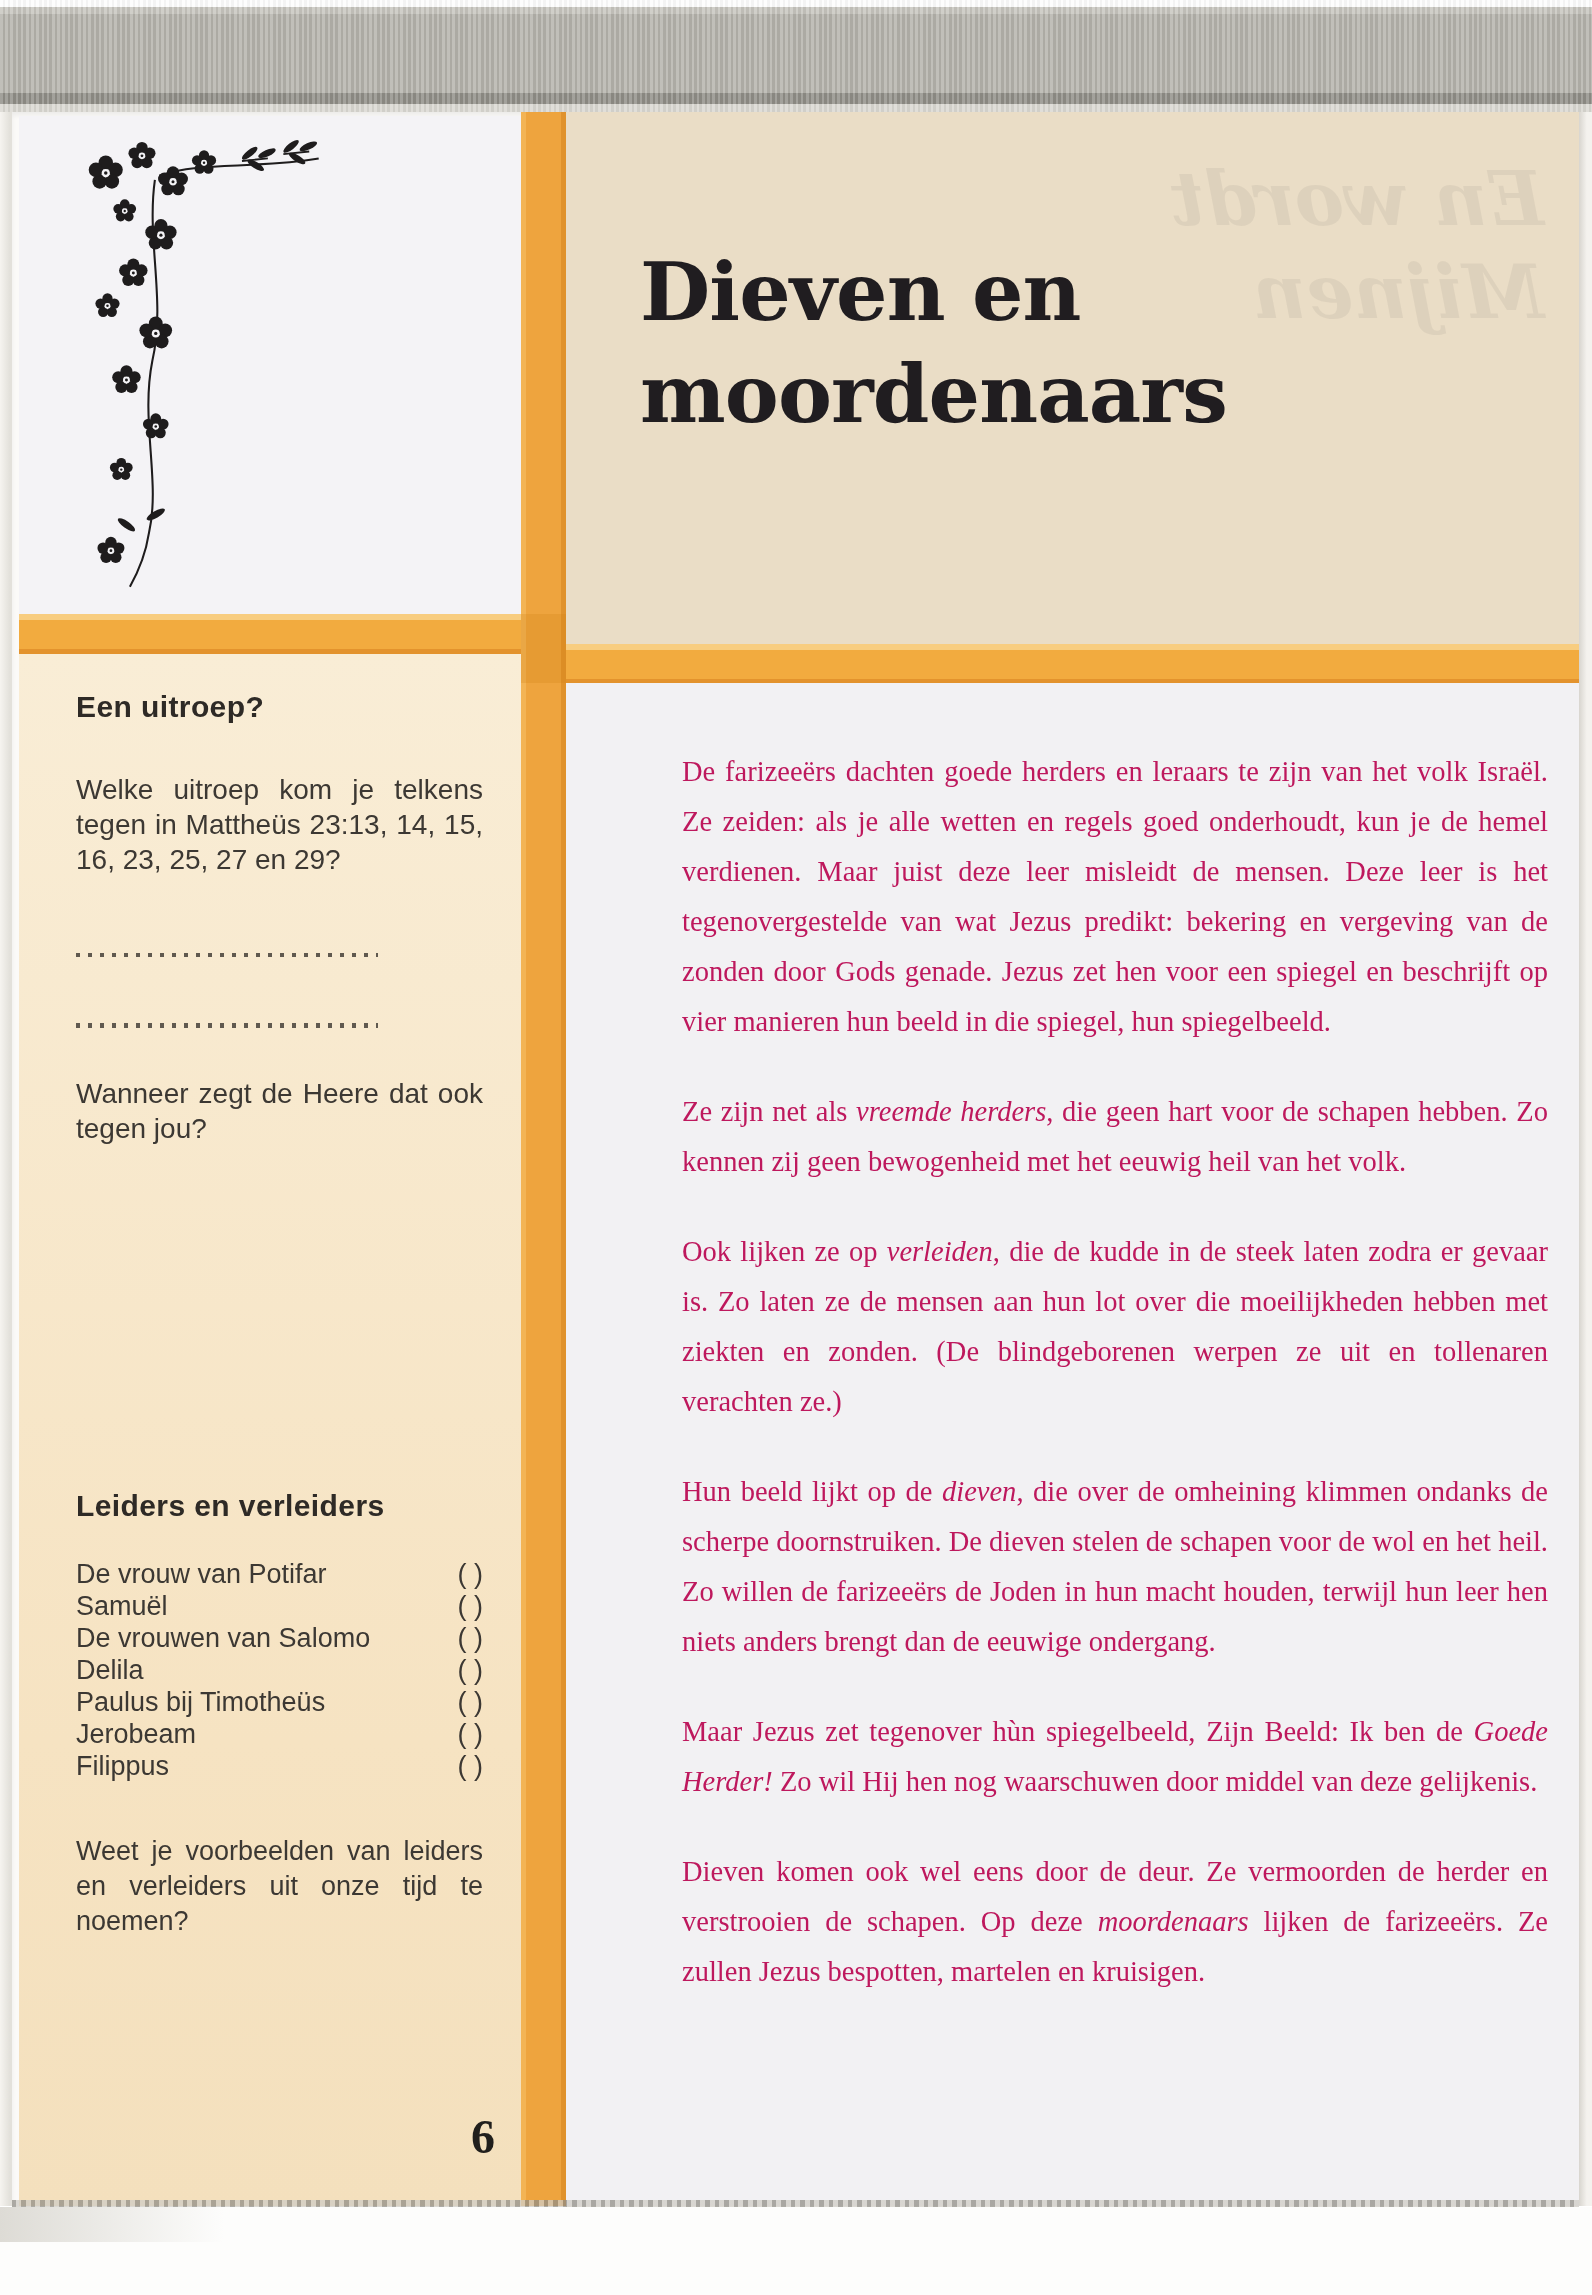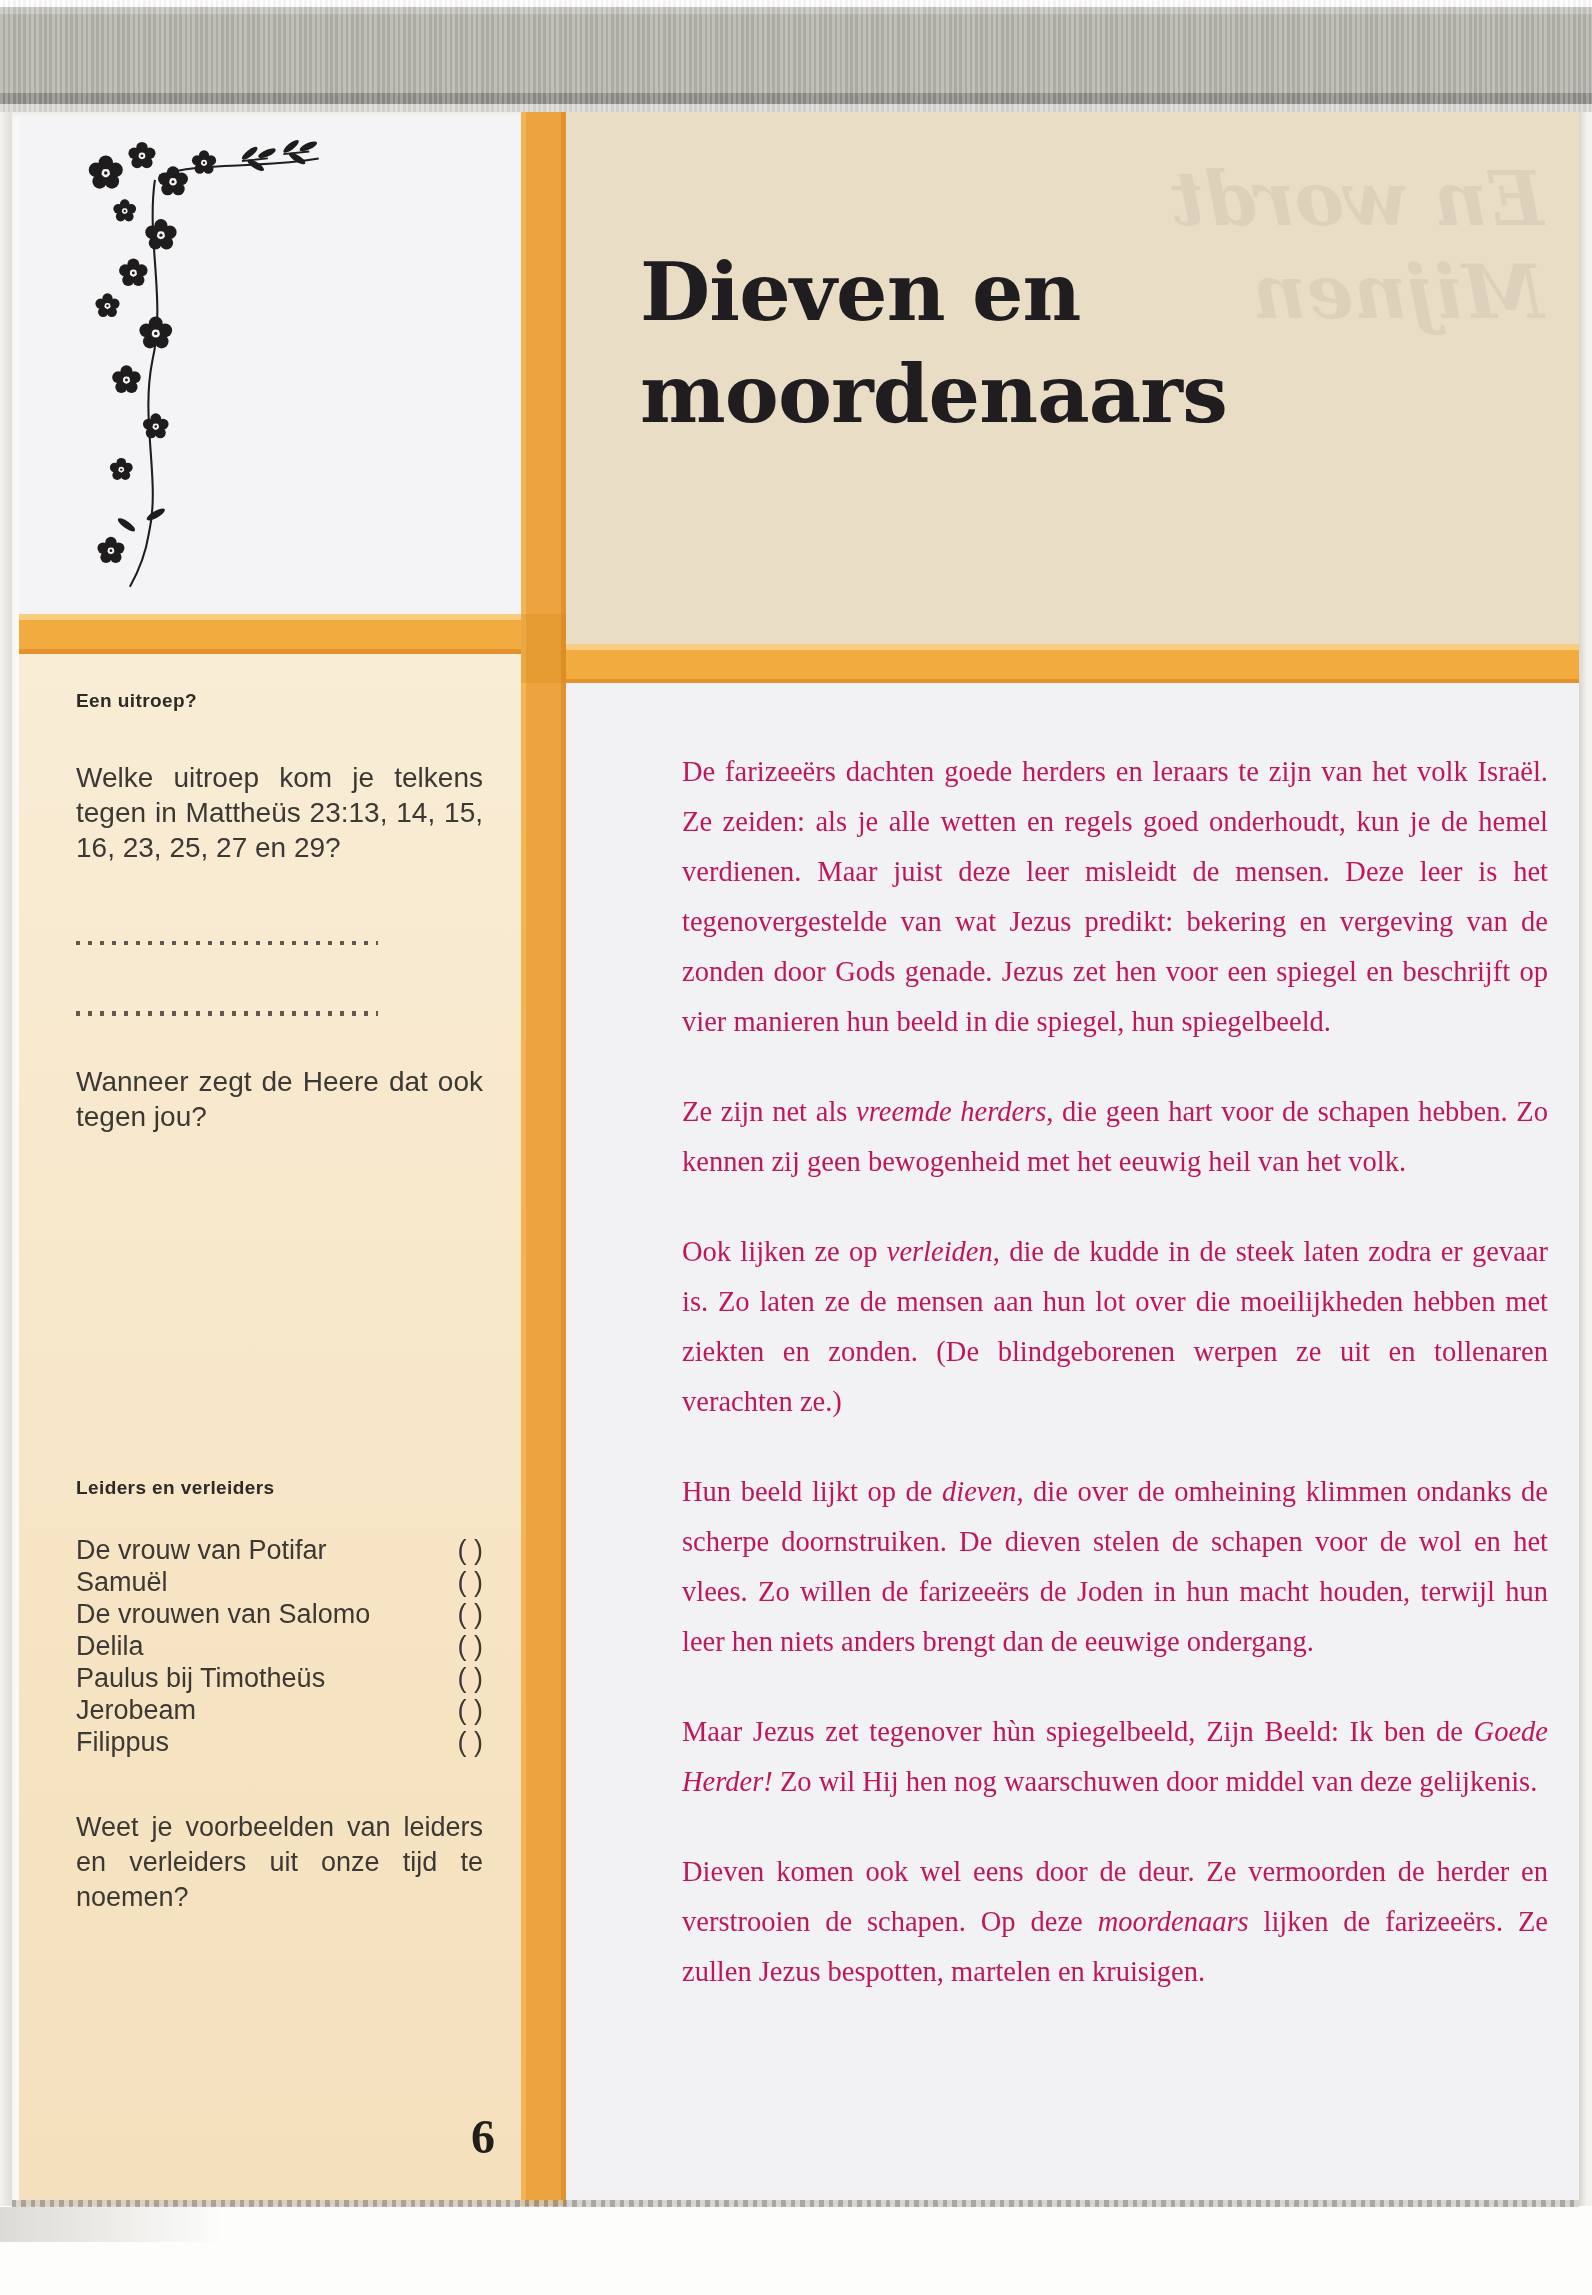--- a/index.html
+++ b/index.html
@@ -35,21 +35,21 @@
   .band-h-right{position:absolute;left:554px;right:0;top:532px;height:40px;
     background:linear-gradient(#f8cd80 0 6px,#f2ab3f 6px 35px,#e3932d 35px 40px);}
   .band-v{position:absolute;left:509px;top:0;width:45px;height:2094px;
     background:linear-gradient(90deg,#f3b455 0 5.2px,#eea43e 5.2px 40px,#e0922c 40px 45px);}
   .band-x{position:absolute;left:509px;top:502px;width:45px;height:69px;background:rgba(205,125,15,.22);}
 
   
   .sidebar{position:absolute;left:7px;top:542px;width:502px;height:1552px;
     background:linear-gradient(#f9edd6,#f6e3c2 70%,#f4e0bd);}
   .sidebar-inner{position:absolute;left:57px;top:36px;width:407px;color:#3c3833;}
-  .sb-h{margin:0;font-size:19px;font-weight:bold;color:#2e2a26;letter-spacing:0.4px;}
+  .sb-h{margin:0;font-size:30px;font-weight:bold;color:#2e2a26;letter-spacing:0.4px;}
   .sb-p{margin:0;font-size:28px;line-height:35px;text-align:justify;}
   .dotted{height:4.3px;width:302px;
     background:repeating-linear-gradient(90deg,#60594f 0 3.5px,transparent 3.5px 12px);}
   .dot1{margin-top:76px;}
   .dot2{margin-top:66px;}
   .followup{margin-top:48px;}
   .sb-h2{margin-top:343px;}
   .intro{margin-top:12px;font-size:27px;line-height:34px;}
   .checklist{margin-top:35px;font-size:27px;line-height:32px;}
   .check-row{display:flex;justify-content:space-between;}
@@ -177,21 +177,21 @@
         <p class="sb-p outro">Weet je voorbeelden van leiders en verleiders uit onze tijd te noemen?</p>
       </div>
       <div class="pagenum">6</div>
     </div>
 
     <div class="main">
       <div class="body-text">
           <p><span>De farizeeërs dachten goede herders en leraars te zijn van het volk Israël. Ze zeiden: als je alle wetten en regels goed onderhoudt, kun je de hemel verdienen. Maar juist deze leer misleidt de mensen. Deze leer is het tegenovergestelde van wat Jezus predikt: bekering en vergeving van de zonden door Gods genade. Jezus zet hen voor een spiegel en beschrijft op vier manieren hun beeld in die spiegel, hun spiegelbeeld.</span></p>
           <p><span>Ze zijn net als </span><em>vreemde herders</em><span>, die geen hart voor de schapen hebben. Zo kennen zij geen bewogenheid met het eeuwig heil van het volk.</span></p>
           <p><span>Ook lijken ze op </span><em>verleiden</em><span>, die de kudde in de steek laten zodra er gevaar is. Zo laten ze de mensen aan hun lot over die moeilijkheden hebben met ziekten en zonden. (De blindgeborenen werpen ze uit en tollenaren verachten ze.)</span></p>
-          <p><span>Hun beeld lijkt op de </span><em>dieven</em><span>, die over de omheining klimmen ondanks de scherpe doornstruiken. De dieven stelen de schapen voor de wol en het vlees. Zo willen de farizeeërs de Joden in hun macht houden, terwijl hun leer hen niets anders brengt dan de eeuwige ondergang.</span></p>
+          <p><span>Hun beeld lijkt op de </span><em>dieven</em><span>, die over de omheining klimmen ondanks de scherpe doornstruiken. De dieven stelen de schapen voor de wol en het heil. Zo willen de farizeeërs de Joden in hun macht houden, terwijl hun leer hen niets anders brengt dan de eeuwige ondergang.</span></p>
           <p><span>Maar Jezus zet tegenover hùn spiegelbeeld, Zijn Beeld: Ik ben de </span><em>Goede Herder!</em><span> Zo wil Hij hen nog waarschuwen door middel van deze gelijkenis.</span></p>
           <p><span>Dieven komen ook wel eens door de deur. Ze vermoorden de herder en verstrooien de schapen. Op deze </span><em>moordenaars</em><span> lijken de farizeeërs. Ze zullen Jezus bespotten, martelen en kruisigen.</span></p>
         </div>
     </div>
 
   </div>
 
   <div class="perforation"></div>
   <div class="below-page"></div>
   <div class="left-edge"></div>

